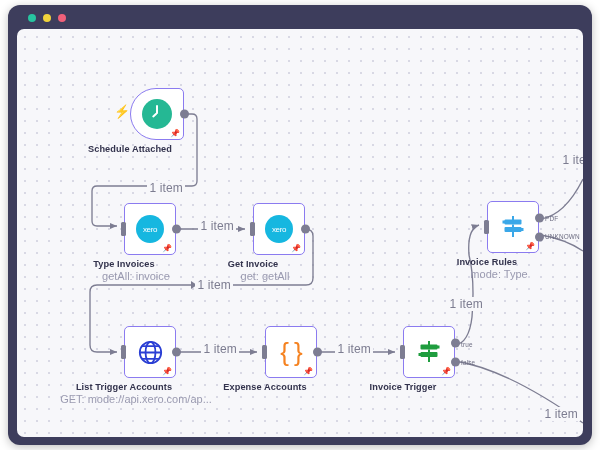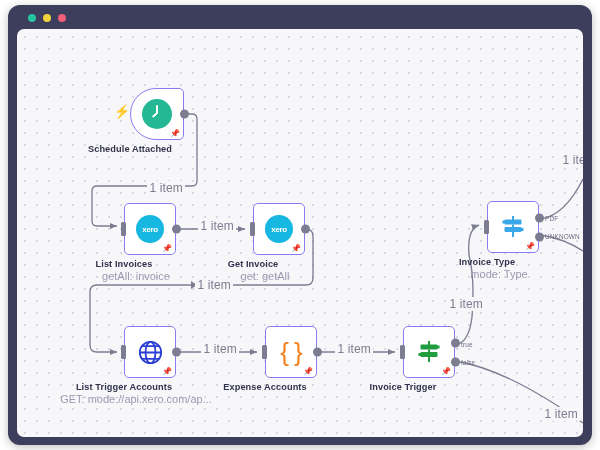--- a/index.html
+++ b/index.html
@@ -103,21 +103,21 @@
     position: absolute;
     font-size: 6.4px; color: #6d6d82;
     white-space: nowrap; letter-spacing: .15px;
   }
 
   
   .ic-xero {
     width: 28px; height: 28px; border-radius: 50%;
     background: #16b7e0;
     display: flex; align-items: center; justify-content: center;
-    color: #fff; font-size: 8px; font-weight: bold; letter-spacing: -.4px;
+    color: #fff; font-size: 8px; font-weight: normal; letter-spacing: -.4px;
   }
   .ic-clock {
     width: 30px; height: 30px; border-radius: 50%;
     background: #25b894;
     position: relative;
   }
   .ic-clock::before, .ic-clock::after {
     content: ""; position: absolute; background: #fff; border-radius: 1px;
   }
   .ic-clock::before { width: 1.8px; height: 9px; left: 13.8px; top: 6px; }
@@ -211,21 +211,21 @@
       <div class="node-label">Schedule Attached</div>
     </div>
 
     <div class="node" style="left:107px; top:174px;">
       <div class="node-box">
         <span class="port-in"></span>
         <span class="ic-xero">xero</span>
         <span class="port-out"></span>
         <span class="pin-icon">📌</span>
       </div>
-      <div class="node-label">List Invoices</div>
+      <div class="node-label">Type Invoices</div>
       <div class="node-sub">getAll: invoice</div>
     </div>
 
     <div class="node" style="left:236px; top:174px;">
       <div class="node-box">
         <span class="port-in"></span>
         <span class="ic-xero">xero</span>
         <span class="port-out"></span>
         <span class="pin-icon">📌</span>
       </div>
@@ -246,21 +246,21 @@
             <rect x="14" y="12.5" width="2" height="3" fill="#3aa7e8"></rect>
             <rect x="14" y="20" width="2" height="5" fill="#3aa7e8"></rect>
           </svg>
         </span>
         <span class="port-out p-top"></span>
         <span class="port-out p-bottom"></span>
         <span class="port-tag" style="left:57px; top:13px;">PDF</span>
         <span class="port-tag" style="left:57px; top:31px;">UNKNOWN</span>
         <span class="pin-icon">📌</span>
       </div>
-      <div class="node-label">Invoice Type</div>
+      <div class="node-label">Invoice Rules</div>
       <div class="node-sub">mode: Type</div>
     </div>
 
     <div class="node" style="left:107px; top:297px;">
       <div class="node-box">
         <span class="port-in"></span>
         <span class="ic-globe">
           <svg width="27" height="27" viewBox="0 0 24 24" fill="none" stroke="#2b3fd4" stroke-width="1.6">
             <circle cx="12" cy="12" r="9.5"></circle>
             <ellipse cx="12" cy="12" rx="4.4" ry="9.5"></ellipse>

